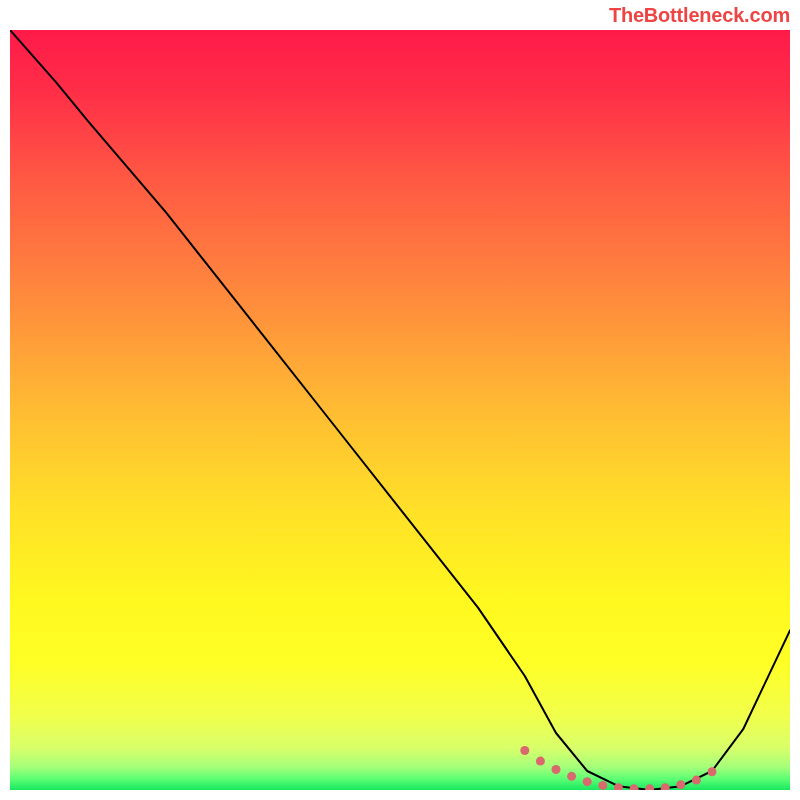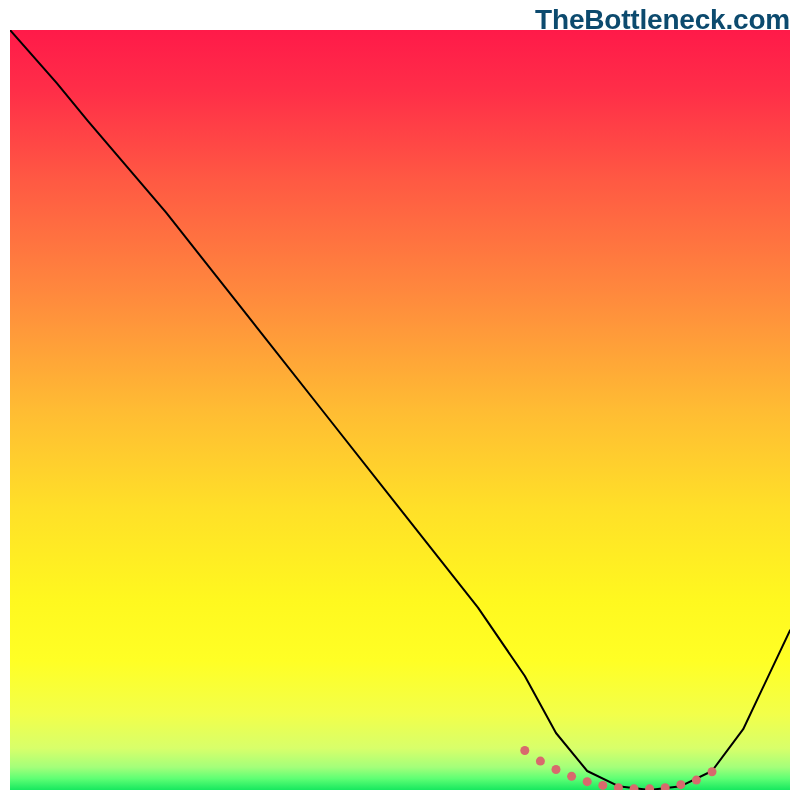--- a/index.html
+++ b/index.html
@@ -13,23 +13,23 @@
   }
   .wrap {
     position: relative;
     width: 800px;
     height: 800px;
   }
   .attribution {
     position: absolute;
     top: 4px;
     right: 10px;
-    font-size: 28px;
+    font-size: 20px;
     font-weight: 600;
-    color: #0c4a6e;
+    color: #ef4444;
     letter-spacing: -0.2px;
   }
   .plot {
     position: absolute;
     left: 10px;
     top: 30px;
     width: 780px;
     height: 760px;
   }
   svg { display: block; }

